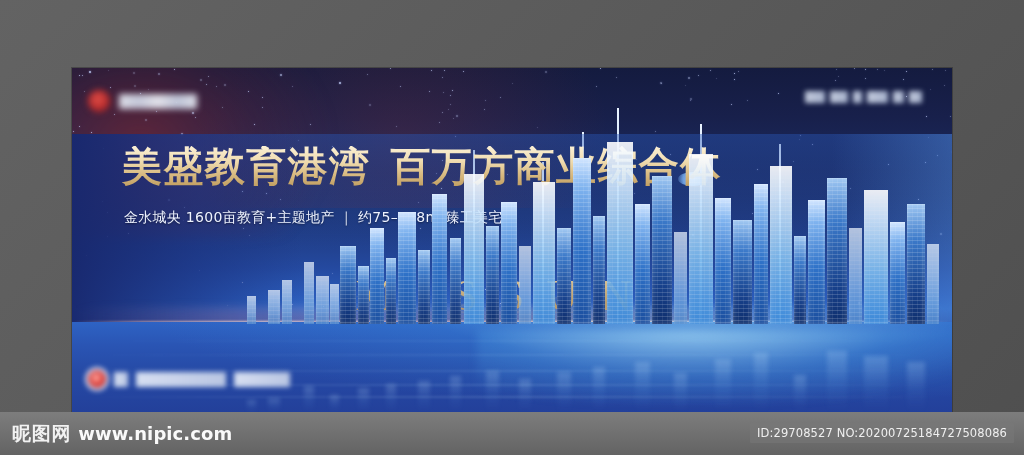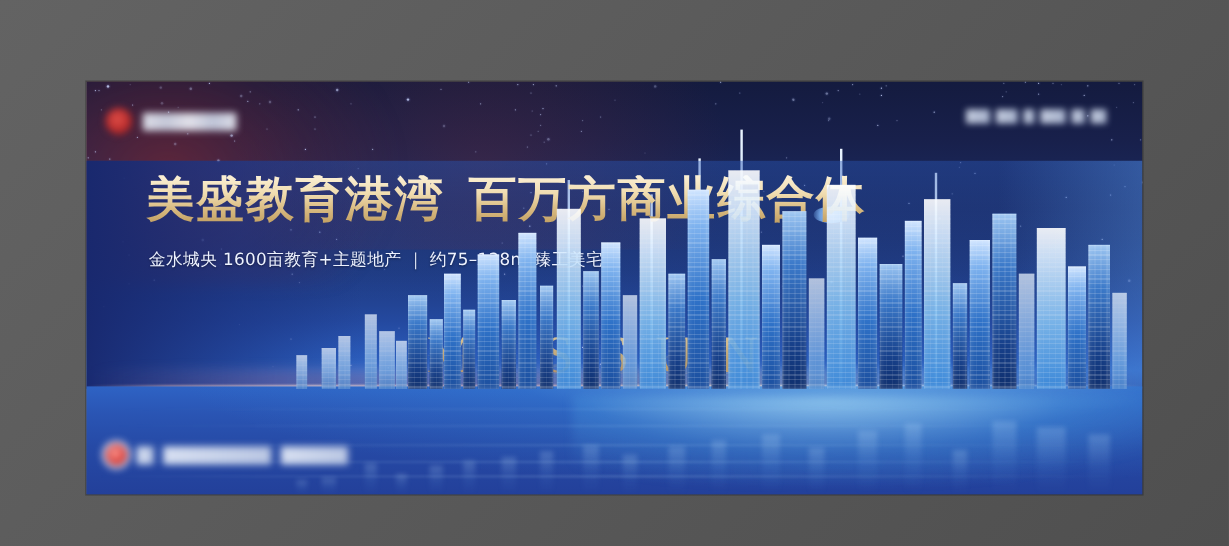--- a/index.html
+++ b/index.html
@@ -566,14 +566,21 @@
 
     <div class="contact">
       <div class="ph-ico"></div>
       <div class="num" style="width:14px"></div>
       <div class="num" style="width:90px"></div>
       <div class="num" style="width:56px"></div>
     </div>
 
   </div>
 
+  <div id="wm-bar">
+    <div id="wm-left">
+      <span id="wm-cn">昵图网</span>
+      <span id="wm-url">www.nipic.com</span>
+    </div>
+    <div id="wm-id">ID:29708527 NO:20200725184727508086</div>
+  </div>
 
 </div>
 
 </body></html>

